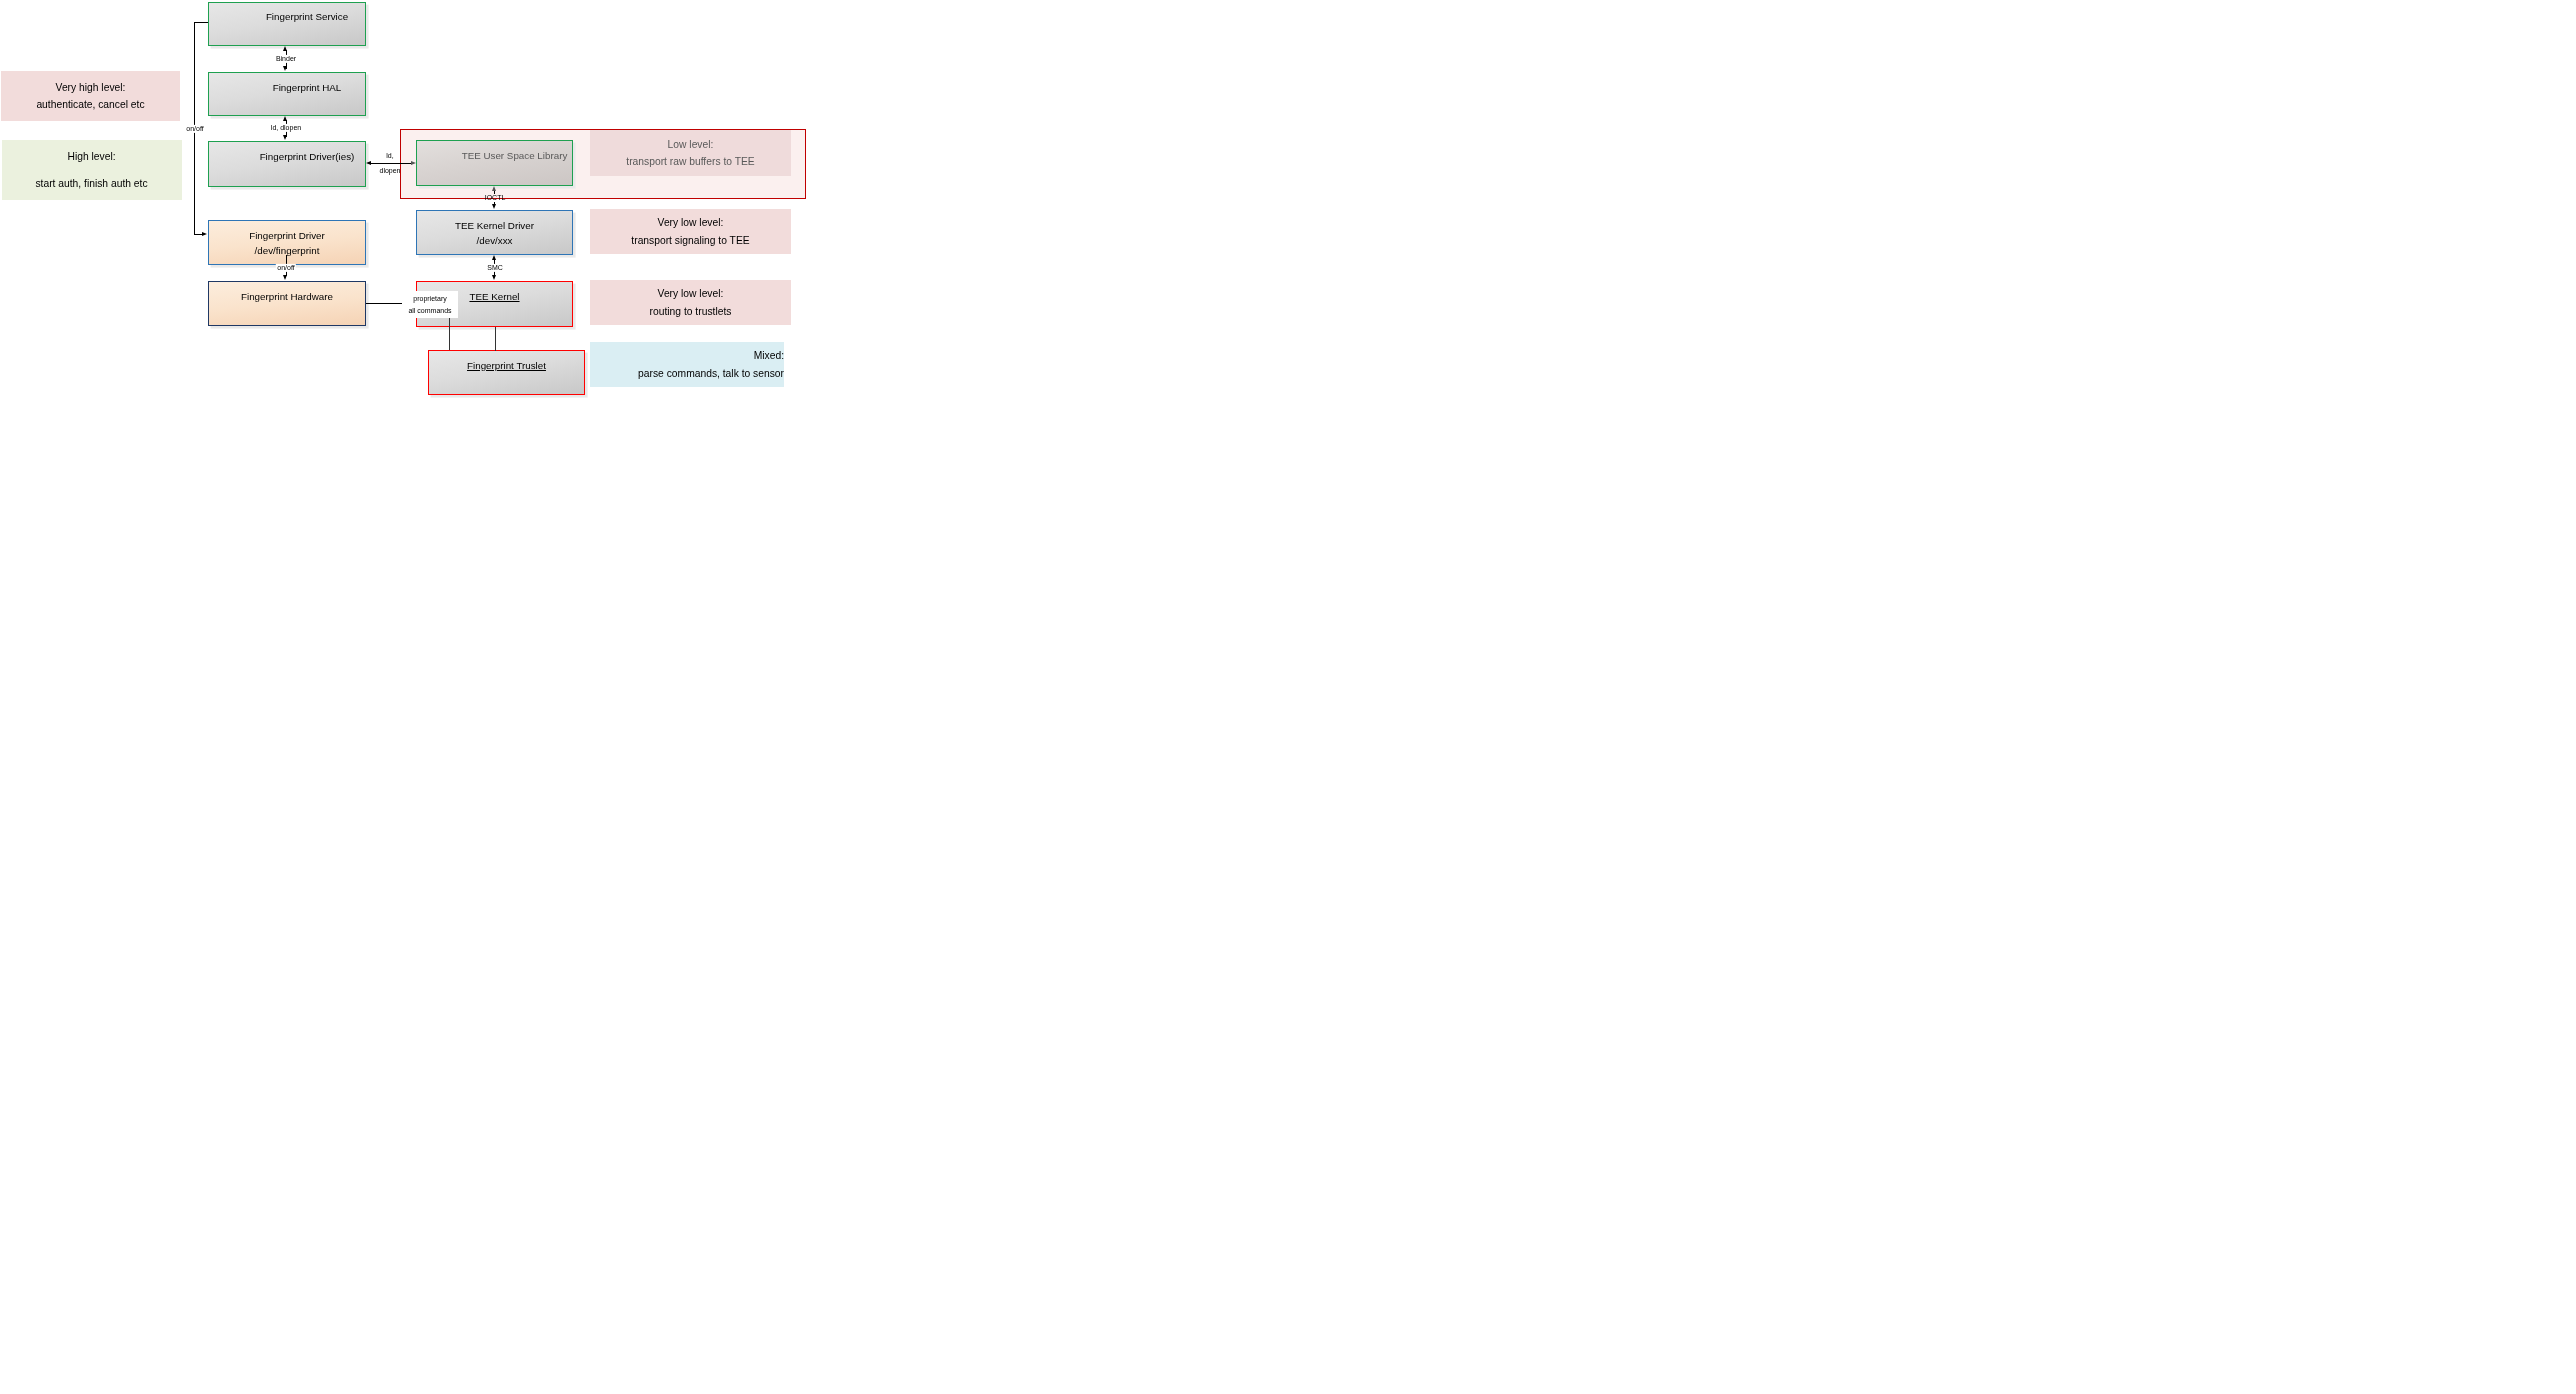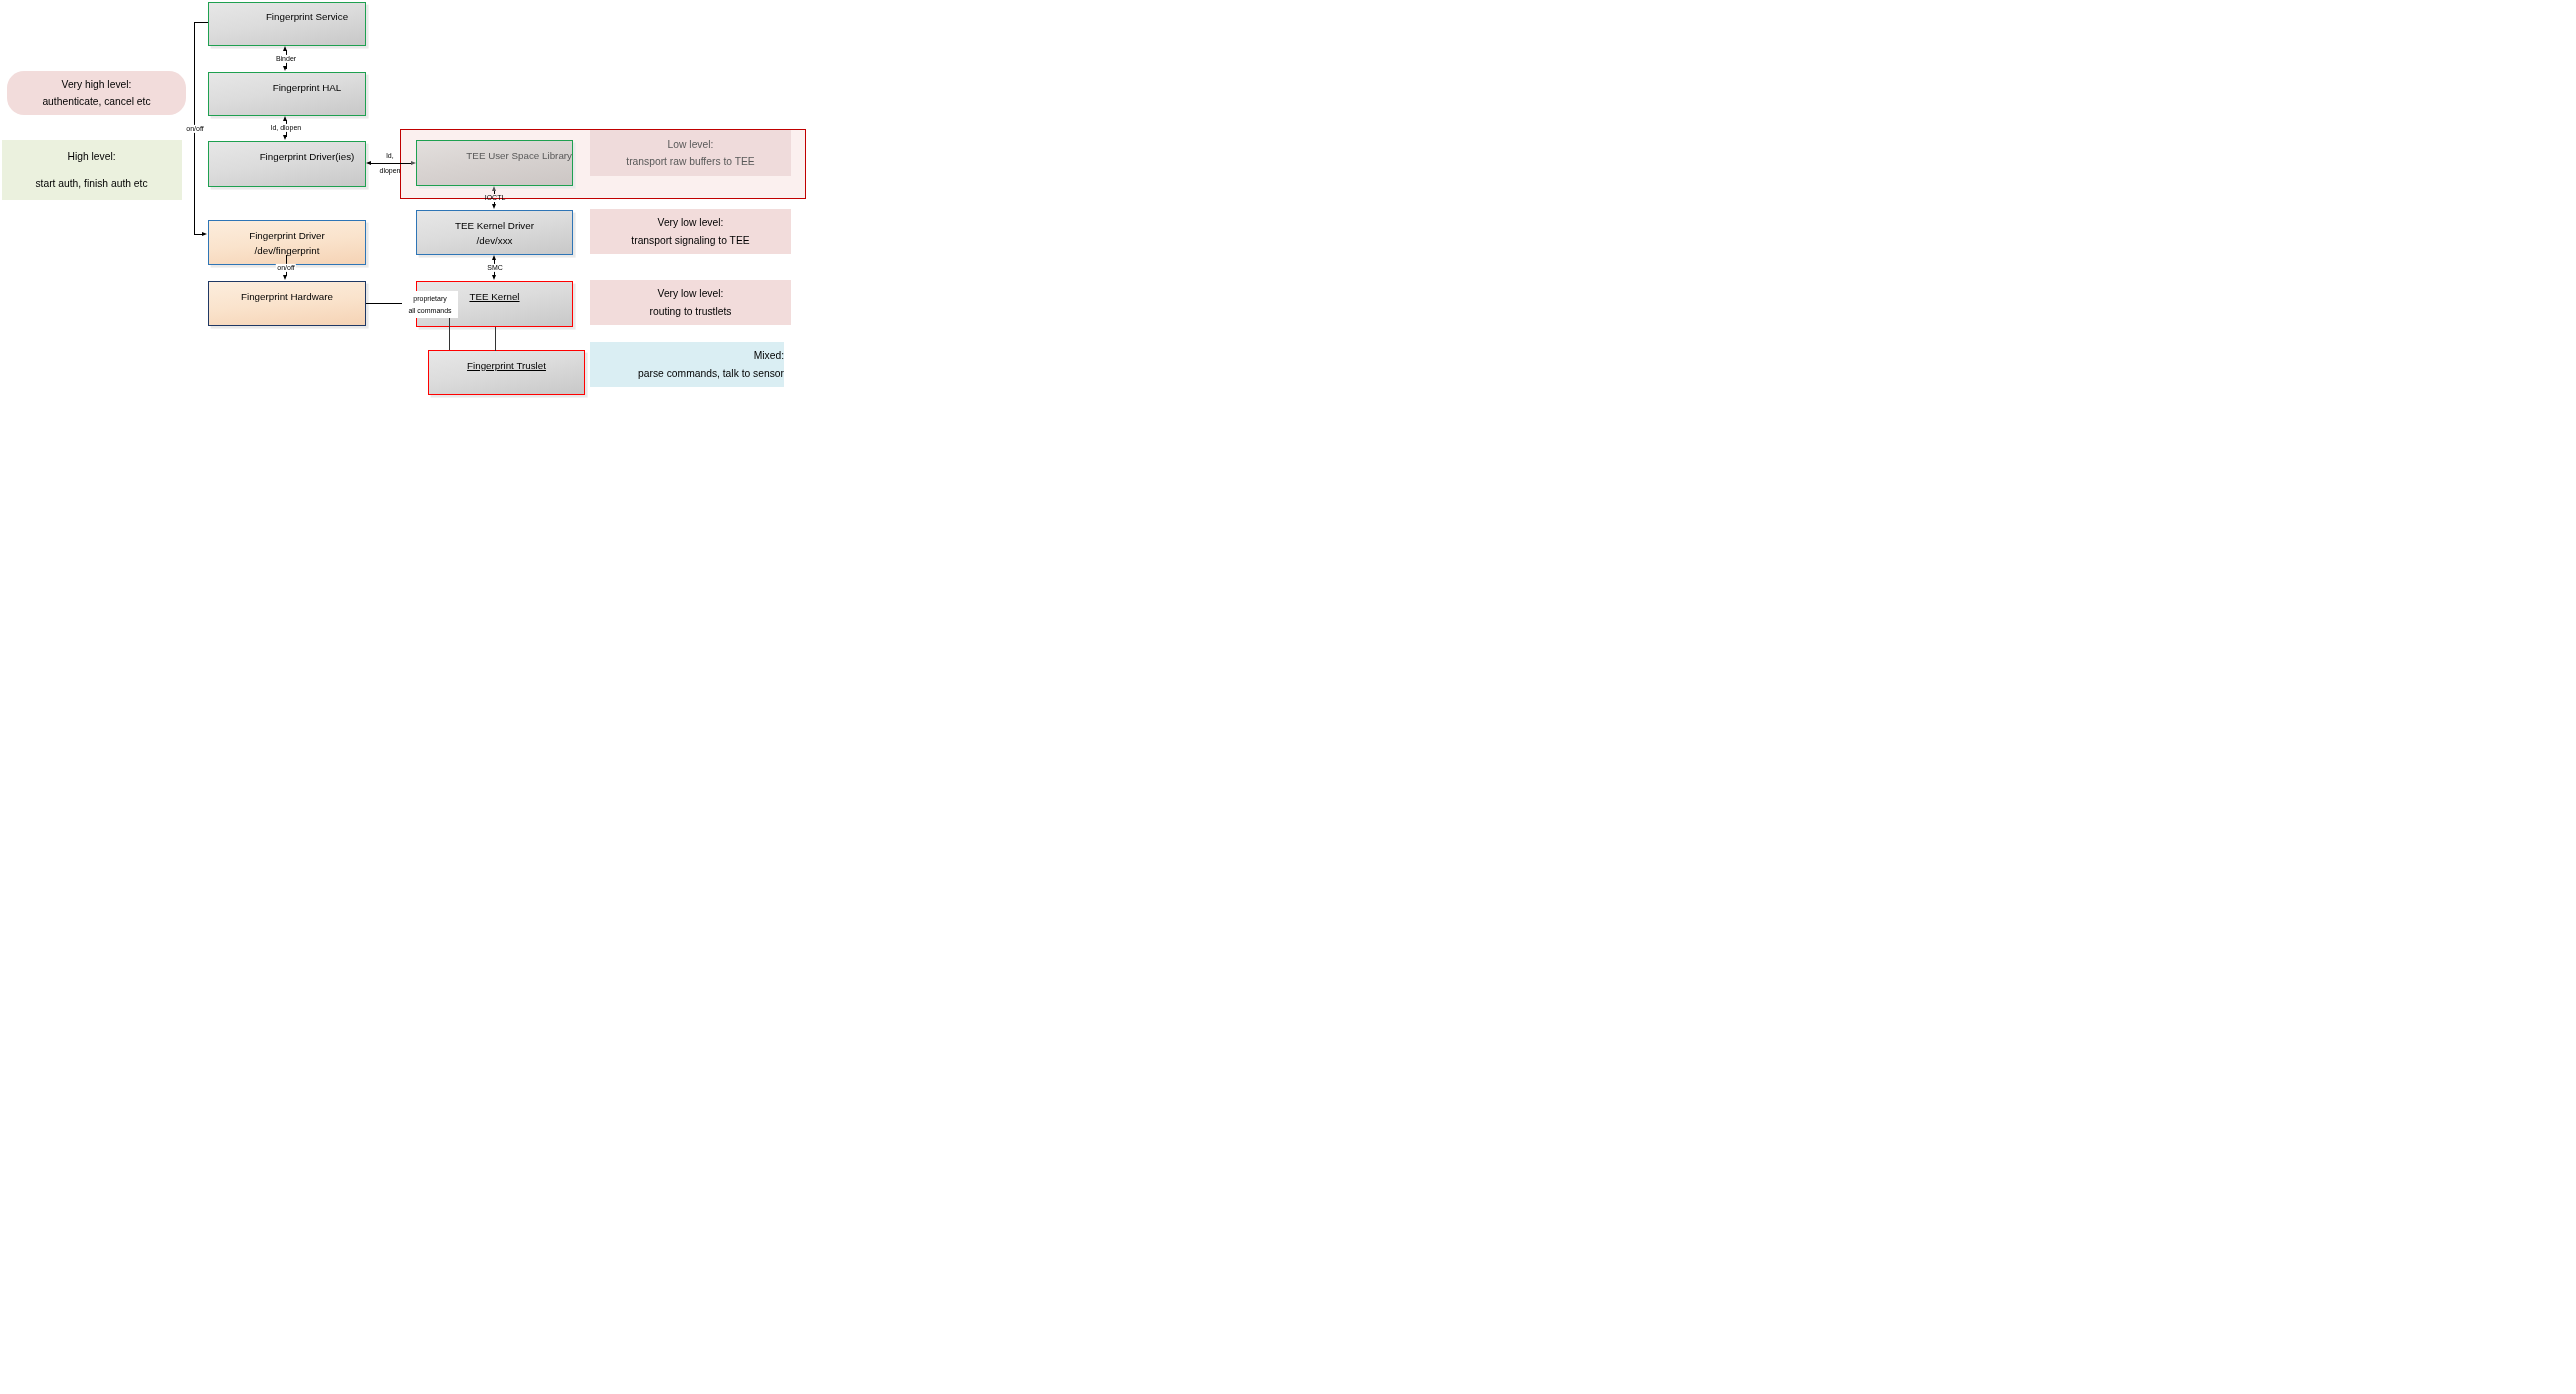--- a/index.html
+++ b/index.html
@@ -10,21 +10,21 @@
   .node{position:absolute;box-sizing:border-box;text-align:center;
         font-size:9.8px;line-height:15px;padding-top:6.7px;color:#000;
         background:linear-gradient(170deg,#E7E7E7 0%,#DCDCDC 45%,#C8C8C8 100%);
         border:0.8px solid #999;box-shadow:2.6px 2.6px 0 #E9E9E9;z-index:2;}
   .node .node-label{display:block;}
   .node.green{border-color:#1EA050;padding-left:40px;}
   .node.blue{border-color:#2E75B6;}
   .node.navy{border-color:#1F3864;}
   .node.red{border-color:#FF0000;text-decoration:underline;}
   .node.peach{background:linear-gradient(175deg,#FCEDDD 0%,#FAE3CC 50%,#F5D3B5 100%);}
-  .node.warmgray{background:linear-gradient(170deg,#E3DFDD 0%,#D8D3D1 45%,#CCC6C4 100%);color:#595959;text-align:right;}
+  .node.warmgray{background:linear-gradient(170deg,#E3DFDD 0%,#D8D3D1 45%,#CCC6C4 100%);color:#595959;}
 
   
   .ann{position:absolute;box-sizing:border-box;display:flex;flex-direction:column;
        justify-content:center;text-align:center;font-size:10.3px;line-height:17.5px;color:#000;z-index:1;}
   .ann.pink{background:#F2DCDB;}
   .ann.pink2{background:#EFDBDB;color:#595959;}
   .ann.green{background:#EBF1DE;}
   .ann.blue{background:#DAEEF3;}
 
   
@@ -52,21 +52,21 @@
        display:flex;flex-direction:column;justify-content:center;text-align:center;
        font-size:7px;line-height:11.3px;color:#000;z-index:5;}
 </style>
 </head>
 <body>
 
 <div class="canvas">
 
   <div class="tee-container"></div>
 
-  <div class="ann pink" style="left:7px;top:71px;width:179px;height:44px;border-radius:17px;">
+  <div class="ann pink" style="left:1px;top:71px;width:179px;height:50px;">
     <span>Very high level:</span>
     <span>authenticate, cancel etc</span>
   </div>
   <div class="ann green" style="left:1.5px;top:140px;width:180px;height:60px;gap:10px;">
     <span>High level:</span>
     <span>start auth, finish auth etc</span>
   </div>
 
   <div class="ann pink2" style="left:590px;top:130px;width:201px;height:46px;z-index:1;">
     <span>Low level:</span>

